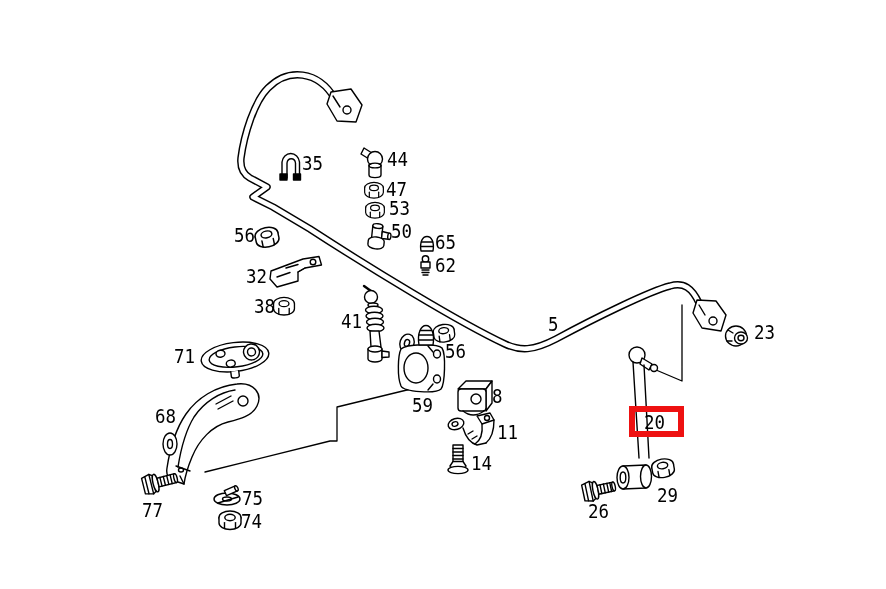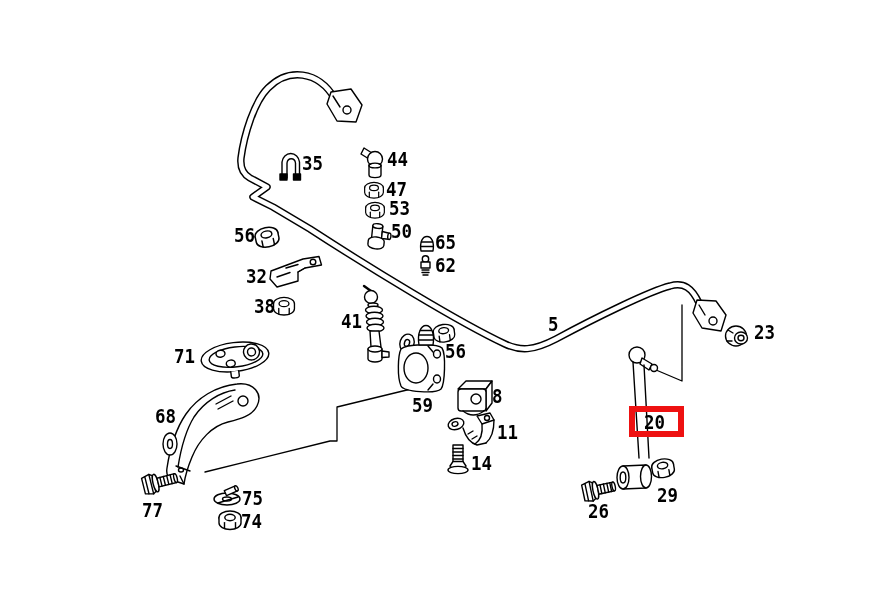--- a/index.html
+++ b/index.html
@@ -1,17 +1,17 @@
 <!DOCTYPE html>
 <html><head>
 <meta charset="utf-8">
 <style>
   html,body{margin:0;padding:0;}
   body{background:#ffffff;font-family:"DejaVu Sans",sans-serif;}
-  #diagram-root{position:relative;width:886px;height:589px;background:#ffffff;overflow:hidden;font-weight:bold;}
+  #diagram-root{position:relative;width:886px;height:589px;background:#ffffff;overflow:hidden;}
   svg{display:block;}
   .part-label{
     font-family:"DejaVu Sans Mono",monospace;
     font-size:20px;
     fill:#000;
   }
 </style>
 </head>
 <body>
 

